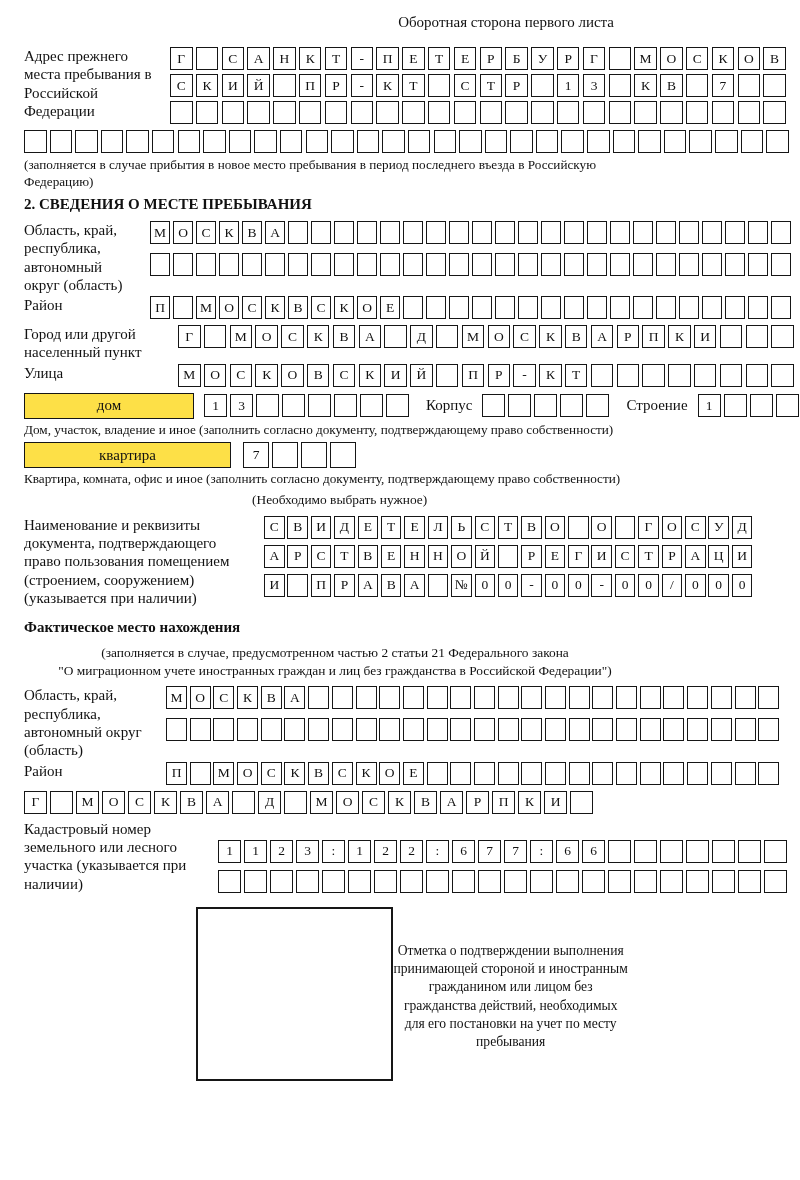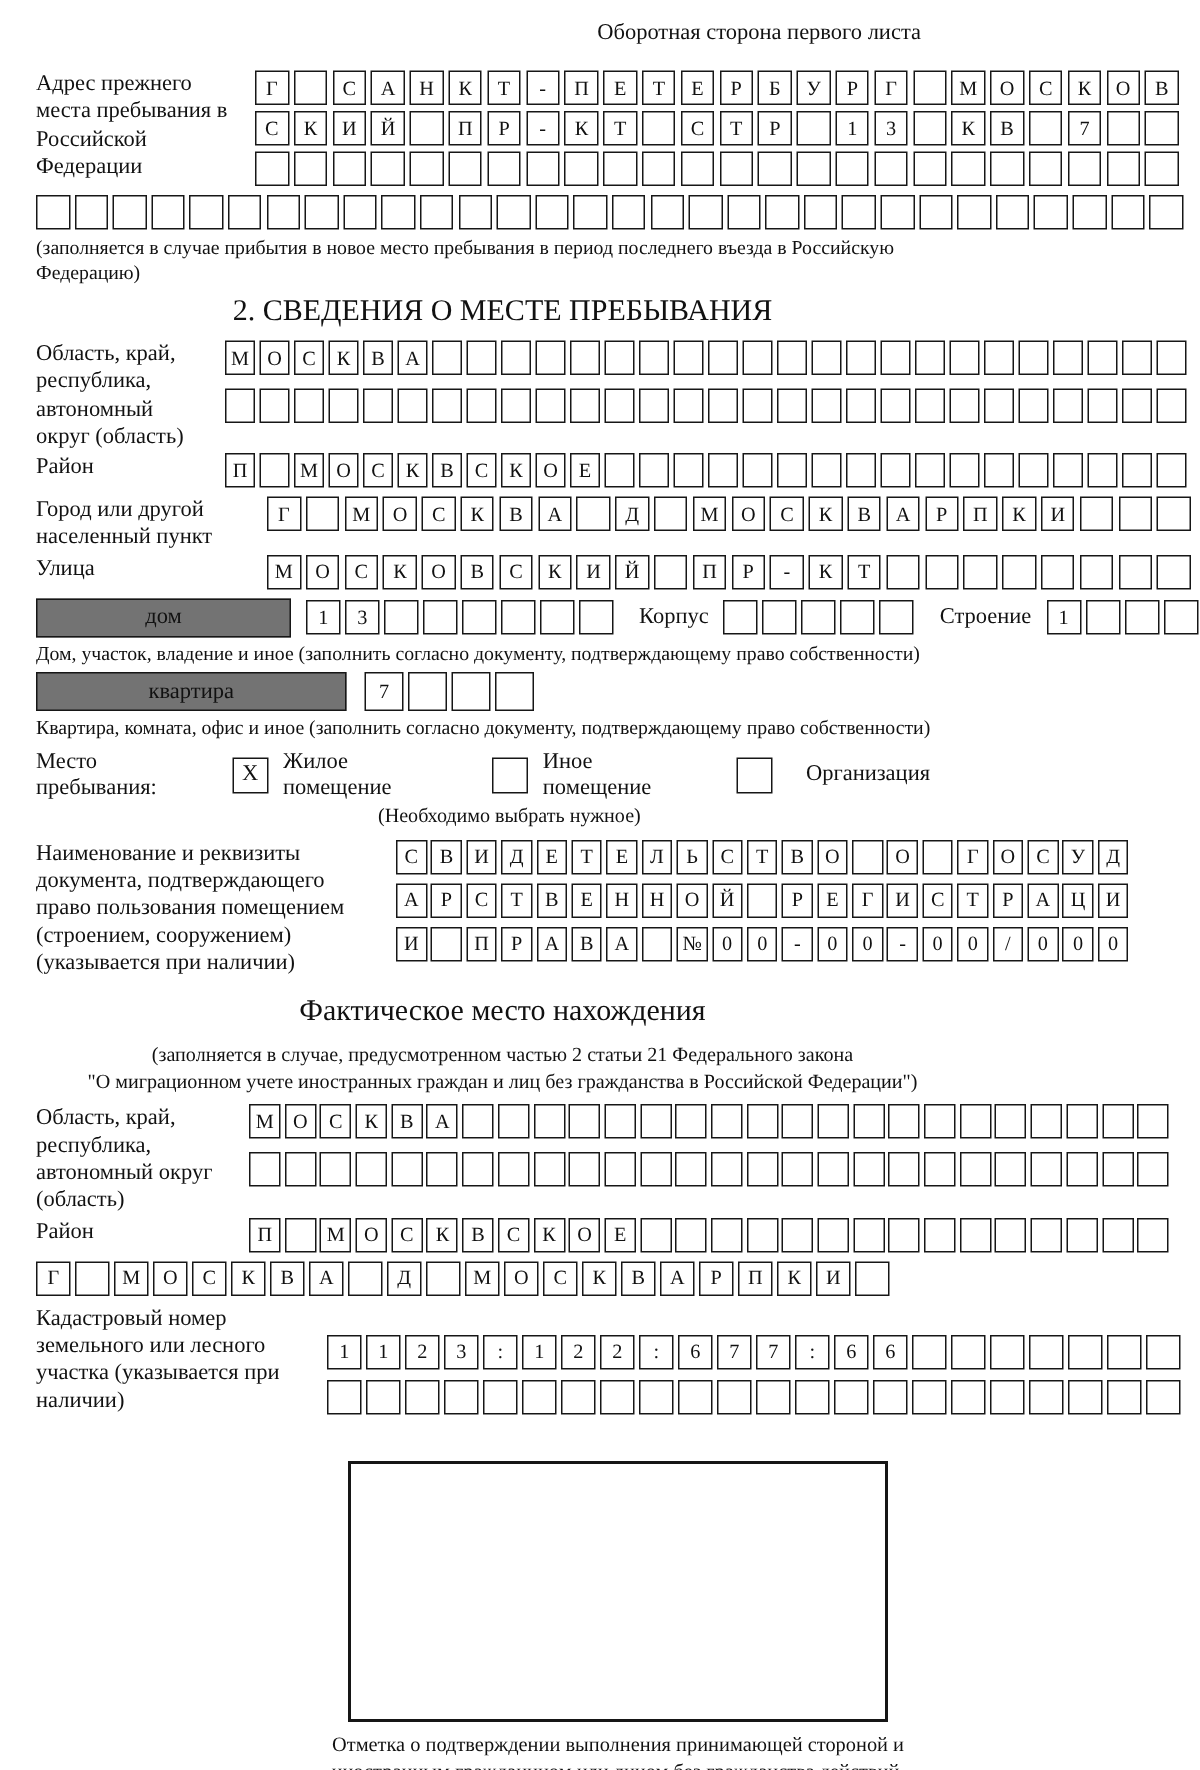--- a/index.html
+++ b/index.html
@@ -18,45 +18,45 @@
   .r30 .cell{width:22.5px;margin-right:3.1px}
   .r28 .cell{width:20px;margin-right:3px}
   .r21 .cell{width:20.5px;margin-right:2.9px}
   .r26 .cell{width:21px;margin-right:2.7px}
   .r22 .cell{width:23px;margin-right:3px}
   .rh .cell{width:23px;margin-right:3px}
   .ra .cell{width:26px;margin-right:3px;height:26px}
 
   .note{font-size:13.2px;line-height:1.25}
   .center{text-align:left}
-  .section-title{text-align:center;font-weight:normal;font-size:20px;margin:6px 0 8px}
+  .section-title{font-weight:bold;font-size:15px;margin:6px 0 8px}
 
   .w130{width:130px;margin-right:16px}
   .w108{width:112px;margin-right:14px}
   .w128{width:128px;margin-right:14px}
   .w142{width:142px;margin-right:12px}
   .w160{width:168px;margin-right:26px}
   .w185{width:190px;margin-right:12px}
   .w208{width:212px;margin-right:28px}
 
-  .field-box{border:1.6px solid #161616;height:26px;display:flex;align-items:center;justify-content:center;flex:none;background:#737373}
+  .field-box{border:1.6px solid #161616;height:26px;display:flex;align-items:center;justify-content:center;flex:none;background:#fde047}
   .dom-box{width:170px;margin-right:10px}
   .kv-box{width:207px;margin-right:12px}
   .inline-lbl{margin:0 10px 0 14px;white-space:nowrap}
   .boxrow{display:flex;align-items:center;margin-bottom:3px}
 
   .chk{flex:none;width:24px;height:24px;border:1.6px solid #161616;display:flex;align-items:center;justify-content:center;font-size:15px;background:#fff}
   .stay-row{display:flex;align-items:center;margin:6px 0 2px}
   .stay-row .opt{display:flex;align-items:center}
   .stay-row .opt-label{margin:0 26px 0 10px}
   .stay-note{margin-left:228px;font-size:13.4px;margin-bottom:8px}
 
   .fact-notes{text-align:center;font-size:13.4px;line-height:1.35;margin-bottom:6px}
 
-  .confirm-wrap{margin-left:auto;margin-right:18px;width:432px;display:flex;flex-direction:column;align-items:center;margin-top:27px}
+  .confirm-wrap{margin-left:auto;margin-right:18px;width:432px;display:flex;flex-direction:row;align-items:center;margin-top:10px}
   .confirm-box{width:360px;height:174px;border:2px solid #161616;background:#fff;margin-bottom:6px}
   .confirm-note{text-align:center;font-size:13.6px;line-height:1.35;width:432px}
 
   .mb2{margin-bottom:2px}.mb4{margin-bottom:4px}
 </style>
 </head>
 <body>
 
 <div class="page">
 
@@ -378,35 +378,20 @@
       <div class="field-box kv-box">квартира</div>
       <div class="cellrow ra" style="margin-bottom:0">
           <span class="cell">7</span>
           <span class="cell"></span>
           <span class="cell"></span>
           <span class="cell"></span>
         </div>
     </div>
     <div class="note mb4">Квартира, комната, офис и иное (заполнить согласно документу, подтверждающему право собственности)</div>
 
-    <div class="stay-row">
-      <span style="margin-right:10px">Место пребывания:</span>
-      <span class="opt">
-        <span class="chk">X</span>
-        <span class="opt-label">Жилое помещение</span>
-      </span>
-      <span class="opt">
-        <span class="chk"></span>
-        <span class="opt-label">Иное помещение</span>
-      </span>
-      <span class="opt">
-        <span class="chk"></span>
-        <span class="opt-label" style="margin-left:22px">Организация</span>
-      </span>
-    </div>
     <div class="stay-note">(Необходимо выбрать нужное)</div>
 
     <div class="frow">
       <div class="lbl w208">Наименование и реквизиты документа, подтверждающего право пользования помещением (строением, сооружением) (указывается при наличии)</div>
       <div class="gridcol">
         <div class="cellrow r21" style="margin-bottom:6px">
             <span class="cell">С</span>
             <span class="cell">В</span>
             <span class="cell">И</span>
             <span class="cell">Д</span>

